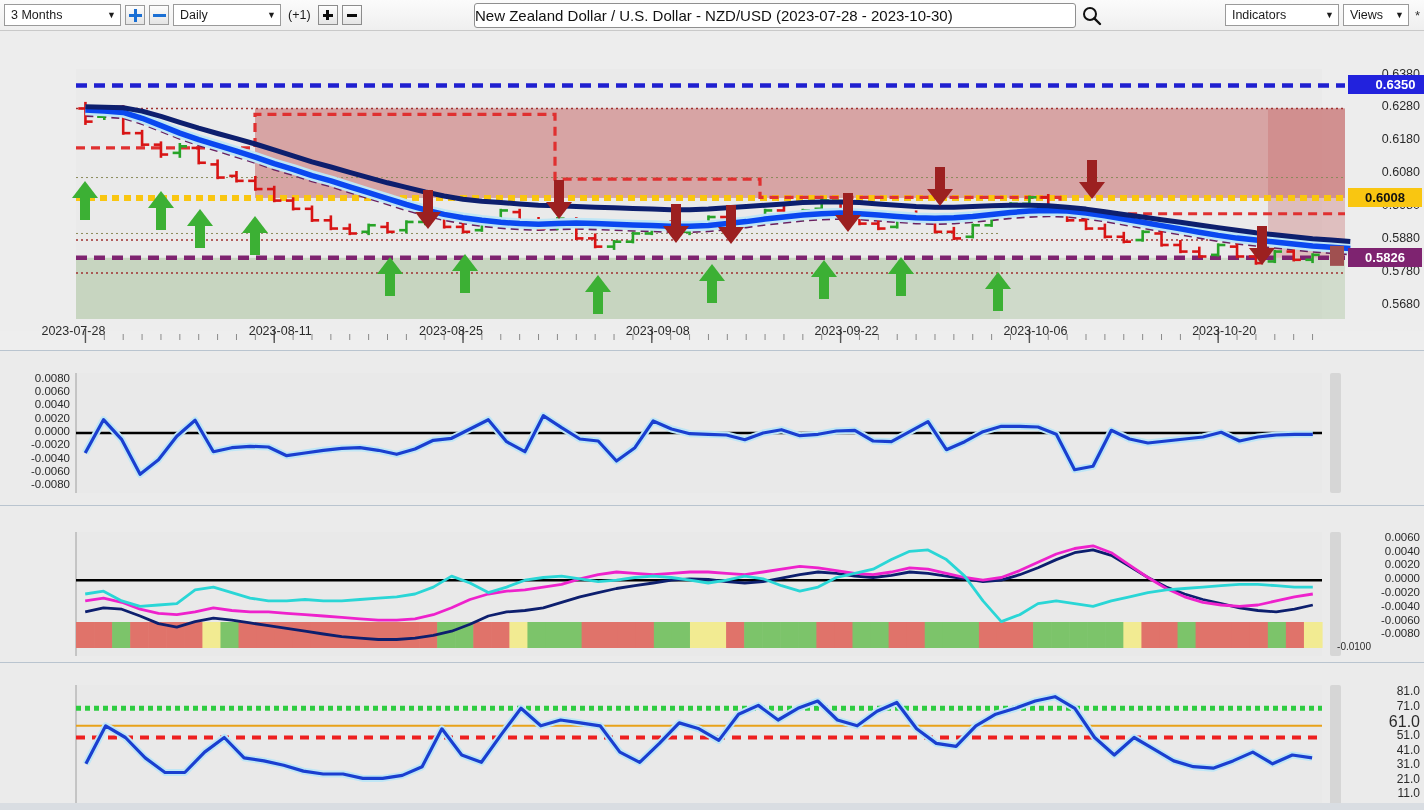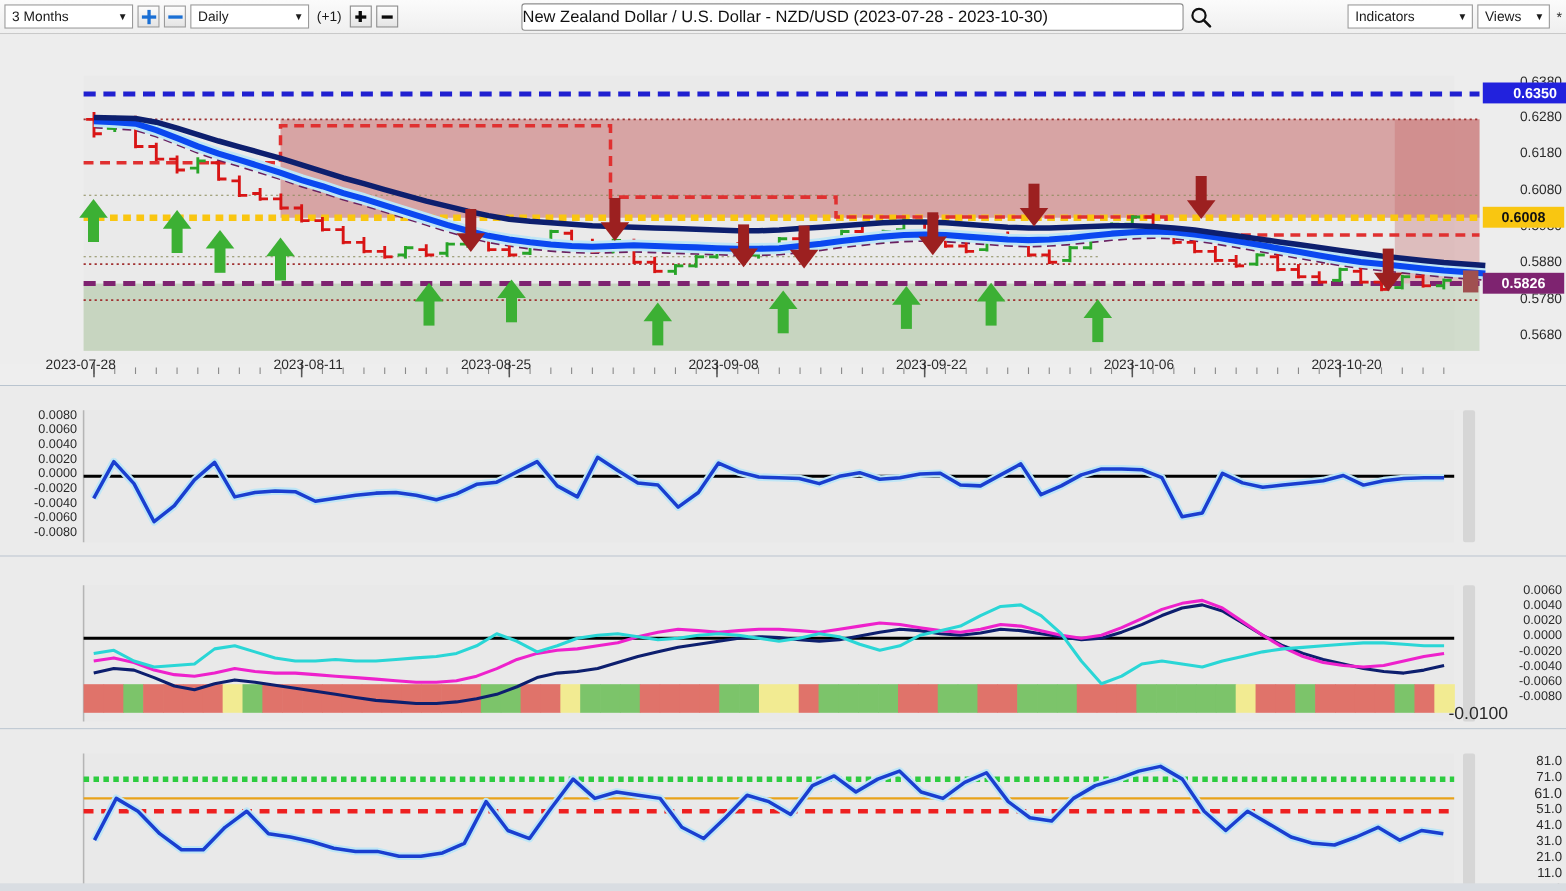--- a/index.html
+++ b/index.html
@@ -719,21 +719,21 @@
       </svg>
     <div id="diff-axis">
         <div class="axis-lbl axis-right" style="position: absolute; left: 1350px; width: 70px; top: 24.8889px; font-size: 11.5px;">0.0060</div>
         <div class="axis-lbl axis-right" style="position: absolute; left: 1350px; width: 70px; top: 38.6667px; font-size: 11.5px;">0.0040</div>
         <div class="axis-lbl axis-right" style="position: absolute; left: 1350px; width: 70px; top: 52.4444px; font-size: 11.5px;">0.0020</div>
         <div class="axis-lbl axis-right" style="position: absolute; left: 1350px; width: 70px; top: 66.2222px; font-size: 11.5px;">0.0000</div>
         <div class="axis-lbl axis-right" style="position: absolute; left: 1350px; width: 70px; top: 80px; font-size: 11.5px;">-0.0020</div>
         <div class="axis-lbl axis-right" style="position: absolute; left: 1350px; width: 70px; top: 93.7778px; font-size: 11.5px;">-0.0040</div>
         <div class="axis-lbl axis-right" style="position: absolute; left: 1350px; width: 70px; top: 107.556px; font-size: 11.5px;">-0.0060</div>
         <div class="axis-lbl axis-right" style="position: absolute; left: 1350px; width: 70px; top: 121.333px; font-size: 11.5px;">-0.0080</div>
-        <div class="axis-lbl axis-right" style="position: absolute; left: 1301px; width: 70px; top: 135.111px; font-size: 16px;">-0.0100</div>
+        <div class="axis-lbl axis-right" style="position: absolute; left: 1301px; width: 70px; top: 135.111px; font-size: 10px;">-0.0100</div>
       </div>
   </div>
 
   <div class="panel" style="top:662px;height:148px;width:1424px;">
     <div class="legend" style="position:absolute;left:78px;top:4px;">
       <div class="lg">
         <span class="swatch" style="background:#1a3fd0;height:4px"></span>
         <span>RSI</span>
         <span class="dot"></span>
       </div>
@@ -749,21 +749,21 @@
         <line x1="76" y1="45.34117647058824" x2="1322" y2="45.34117647058824" stroke="#2ecc40" stroke-width="5" stroke-dasharray="5,4"></line>
         <line x1="76" y1="62.84705882352941" x2="1322" y2="62.84705882352941" stroke="#e8a21a" stroke-width="2"></line>
         <line x1="76" y1="74.51764705882353" x2="1322" y2="74.51764705882353" stroke="#ee2020" stroke-width="4" stroke-dasharray="9,7"></line>
         <path fill="none" stroke="#bfe6f5" stroke-width="7" d="M85.9 100.8 L105.7 62.8 L125.4 74.5 L145.2 94.9 L165.0 109.5 L184.8 109.5 L204.6 89.1 L224.3 74.5 L244.1 94.9 L263.9 97.9 L283.7 102.2 L303.4 108.1 L323.2 111.0 L343.0 111.0 L362.8 115.4 L382.6 115.4 L402.3 112.4 L422.1 103.7 L441.9 65.8 L461.7 92.0 L481.4 99.3 L501.2 71.6 L521.0 45.3 L540.8 62.8 L560.6 57.0 L580.3 59.9 L600.1 62.8 L619.9 89.1 L639.7 99.3 L659.4 80.4 L679.2 59.9 L699.0 65.8 L718.8 77.4 L738.6 51.2 L758.3 42.4 L778.1 57.0 L797.9 45.3 L817.7 38.0 L837.4 57.0 L857.2 62.8 L877.0 48.3 L896.8 39.5 L916.6 65.8 L936.3 80.4 L956.1 83.3 L975.9 62.8 L995.7 51.2 L1015.4 45.3 L1035.2 38.0 L1055.0 33.7 L1074.8 45.3 L1094.6 74.5 L1114.3 92.0 L1134.1 74.5 L1153.9 86.2 L1173.7 97.9 L1193.4 103.7 L1213.2 105.2 L1233.0 97.9 L1252.8 89.1 L1272.6 100.8 L1292.3 92.0 L1312.1 94.9" stroke-linejoin="round"></path>
         <path fill="none" stroke="#1a3fd0" stroke-width="3.2" d="M85.9 100.8 L105.7 62.8 L125.4 74.5 L145.2 94.9 L165.0 109.5 L184.8 109.5 L204.6 89.1 L224.3 74.5 L244.1 94.9 L263.9 97.9 L283.7 102.2 L303.4 108.1 L323.2 111.0 L343.0 111.0 L362.8 115.4 L382.6 115.4 L402.3 112.4 L422.1 103.7 L441.9 65.8 L461.7 92.0 L481.4 99.3 L501.2 71.6 L521.0 45.3 L540.8 62.8 L560.6 57.0 L580.3 59.9 L600.1 62.8 L619.9 89.1 L639.7 99.3 L659.4 80.4 L679.2 59.9 L699.0 65.8 L718.8 77.4 L738.6 51.2 L758.3 42.4 L778.1 57.0 L797.9 45.3 L817.7 38.0 L837.4 57.0 L857.2 62.8 L877.0 48.3 L896.8 39.5 L916.6 65.8 L936.3 80.4 L956.1 83.3 L975.9 62.8 L995.7 51.2 L1015.4 45.3 L1035.2 38.0 L1055.0 33.7 L1074.8 45.3 L1094.6 74.5 L1114.3 92.0 L1134.1 74.5 L1153.9 86.2 L1173.7 97.9 L1193.4 103.7 L1213.2 105.2 L1233.0 97.9 L1252.8 89.1 L1272.6 100.8 L1292.3 92.0 L1312.1 94.9" stroke-linejoin="round"></path>
         <rect x="1330" y="22" width="11" height="124" fill="#d6d6d6" rx="2"></rect>
       </svg>
     <div id="rsi-axis">
         <div class="axis-lbl axis-right" style="position: absolute; left: 1350px; width: 70px; top: 21.2941px; font-size: 12px;">81.0</div>
         <div class="axis-lbl axis-right" style="position: absolute; left: 1350px; width: 70px; top: 35.8824px; font-size: 12px;">71.0</div>
-        <div class="axis-lbl axis-right" style="position: absolute; left: 1350px; width: 70px; top: 50.4706px; font-size: 13px;">61.0</div>
+        <div class="axis-lbl axis-right" style="position: absolute; left: 1350px; width: 70px; top: 50.4706px; font-size: 16px;">61.0</div>
         <div class="axis-lbl axis-right" style="position: absolute; left: 1350px; width: 70px; top: 65.0588px; font-size: 12px;">51.0</div>
         <div class="axis-lbl axis-right" style="position: absolute; left: 1350px; width: 70px; top: 79.6471px; font-size: 12px;">41.0</div>
         <div class="axis-lbl axis-right" style="position: absolute; left: 1350px; width: 70px; top: 94.2353px; font-size: 12px;">31.0</div>
         <div class="axis-lbl axis-right" style="position: absolute; left: 1350px; width: 70px; top: 108.824px; font-size: 12px;">21.0</div>
         <div class="axis-lbl axis-right" style="position: absolute; left: 1350px; width: 70px; top: 123.412px; font-size: 12px;">11.0</div>
         <div class="axis-lbl axis-right" style="position: absolute; left: 1350px; width: 70px; top: 138px; font-size: 12px;">1.0</div>
       </div>
   </div>
 
   <div class="bottombar"></div>

